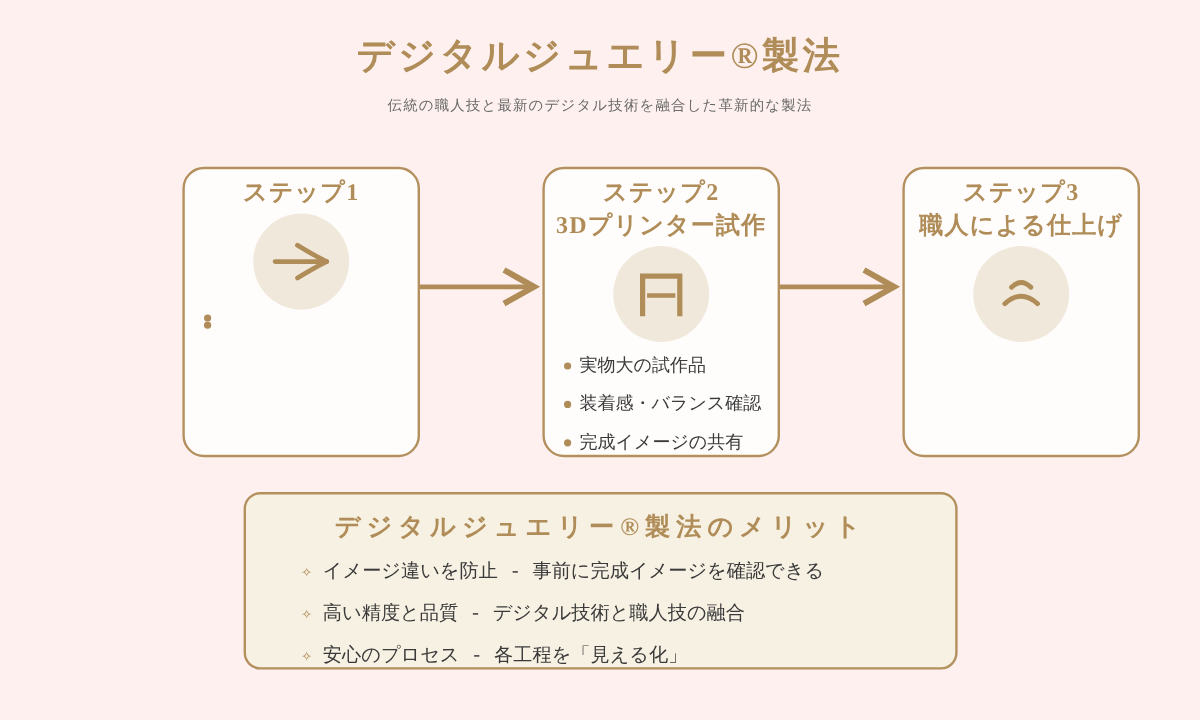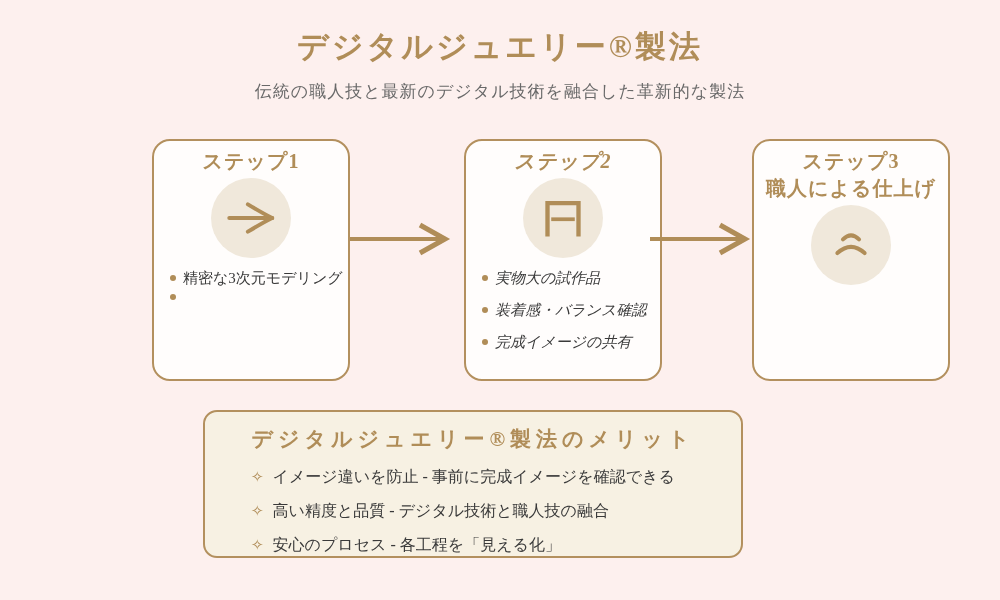--- a/index.html
+++ b/index.html
@@ -10,32 +10,32 @@
   }
   .page { position:absolute; inset:0; }
 
   .title {
     position:absolute; top:26px; left:0; width:1000px; margin:0;
     text-align:center; font-size:31px; font-weight:bold;
     color: var(--gold, #b08d58); letter-spacing:3px;
   }
   .subtitle {
     position:absolute; top:80px; left:0; width:1000px;
-    text-align:center; font-size:17px;
+    text-align:center; font-size:12px;
     color: var(--subtitle_gray, #696969); letter-spacing:1px;
   }
 
   .card {
     position:absolute; top:139px; width:198px; height:242px;
     box-sizing:border-box;
     background: var(--card_bg, #fffdfc);
     border:2px solid var(--border_gold, #b3905e);
     border-radius:18px;
   }
-  .card1 { left:152px; } .card2 { left:464px;font-style:italic; } .card3 { left:752px; }
+  .card1 { left:152px; } .card2 { left:452px; } .card3 { left:752px; }
 
   .step-label, .step-name {
     text-align:center; font-weight:bold; font-size:20px; line-height:27px;
     color: var(--gold, #b08d58); letter-spacing:1px; white-space:nowrap;
   }
   .step-label { margin-top:7px; }
 
   .icon-circle {
     width:80px; height:80px; border-radius:50%;
     background: var(--circle_bg, #f0e8db);
@@ -51,31 +51,31 @@
   .dot { flex:none; width:6px; height:6px; border-radius:50%;
          background: var(--gold, #b08d58); margin-right:7px; }
 
   .flow-arrow { position:absolute; top:217px; width:104px; height:44px;
                 stroke: var(--gold, #b08d58); fill:none; }
   .flow-arrow .shaft { stroke-width:4; }
   .flow-arrow .head  { stroke-width:5; stroke-linejoin:miter; }
   .arrow1 { left:348px; } .arrow2 { left:648px; }
 
   .merits {
-    position:absolute; left:203px; top:410px; width:540px; height:148px;
+    position:absolute; left:203px; top:410px; width:595px; height:148px;
     box-sizing:border-box;
     background: var(--merit_bg, #f7f1e3);
     border:2px solid var(--border_gold, #b3905e);
     border-radius:14px;
   }
   .merits-title {
     text-align:center; margin-top:13px; font-size:21px; font-weight:bold;
     color: var(--gold, #b08d58); letter-spacing:5px;
   }
-  .merit-list { list-style:none; margin:7px 0 0; padding:0 0 0 46px; }
+  .merit-list { list-style:none; margin:7px 0 0; padding:0 0 0 46px;font-family:Liberation Mono, monospace; }
   .merit-list li { line-height:34px; font-size:16px;
                    color: var(--text_dark, #3a3a3a); white-space:nowrap; }
   .sparkle { color: var(--gold, #b08d58); margin-right:9px; font-size:15px; }
 </style>
 </head>
 <body>
 
 <div class="page">
 
   <h1 class="title">デジタルジュエリー®製法</h1>
@@ -86,35 +86,35 @@
     <div class="icon-circle">
       <svg class="icon icon-round" viewBox="0 0 100 100">
         <line x1="15" y1="50" x2="84" y2="50"></line>
         <path d="M45 28 Q68 42 84 50"></path>
         <path d="M45 72 Q68 58 84 50"></path>
       </svg>
     </div>
     <ul class="features">
       <li>
           <span class="dot"></span>
-          <span>精密な3次元モデリング</span>
         </li>
       <li>
           <span class="dot"></span>
         </li>
     </ul>
   </section>
 
   <svg class="flow-arrow arrow1" viewBox="0 0 104 44">
     <line class="shaft" x1="2" y1="22" x2="94" y2="22"></line>
     <path class="head" d="M72 8 L97 22 L72 36"></path>
   </svg>
 
   <section class="card card2">
     <div class="step-label">ステップ2</div>
+    <div class="step-name">3Dプリンター試作</div>
     <div class="icon-circle">
       <svg class="icon icon-square" viewBox="0 0 100 100">
         <path d="M25 80 L25 26 L75 26 L75 80"></path>
         <line x1="31" y1="52" x2="69" y2="52" stroke-width="6"></line>
       </svg>
     </div>
     <ul class="features">
       <li>
           <span class="dot"></span>
           <span>実物大の試作品</span>

